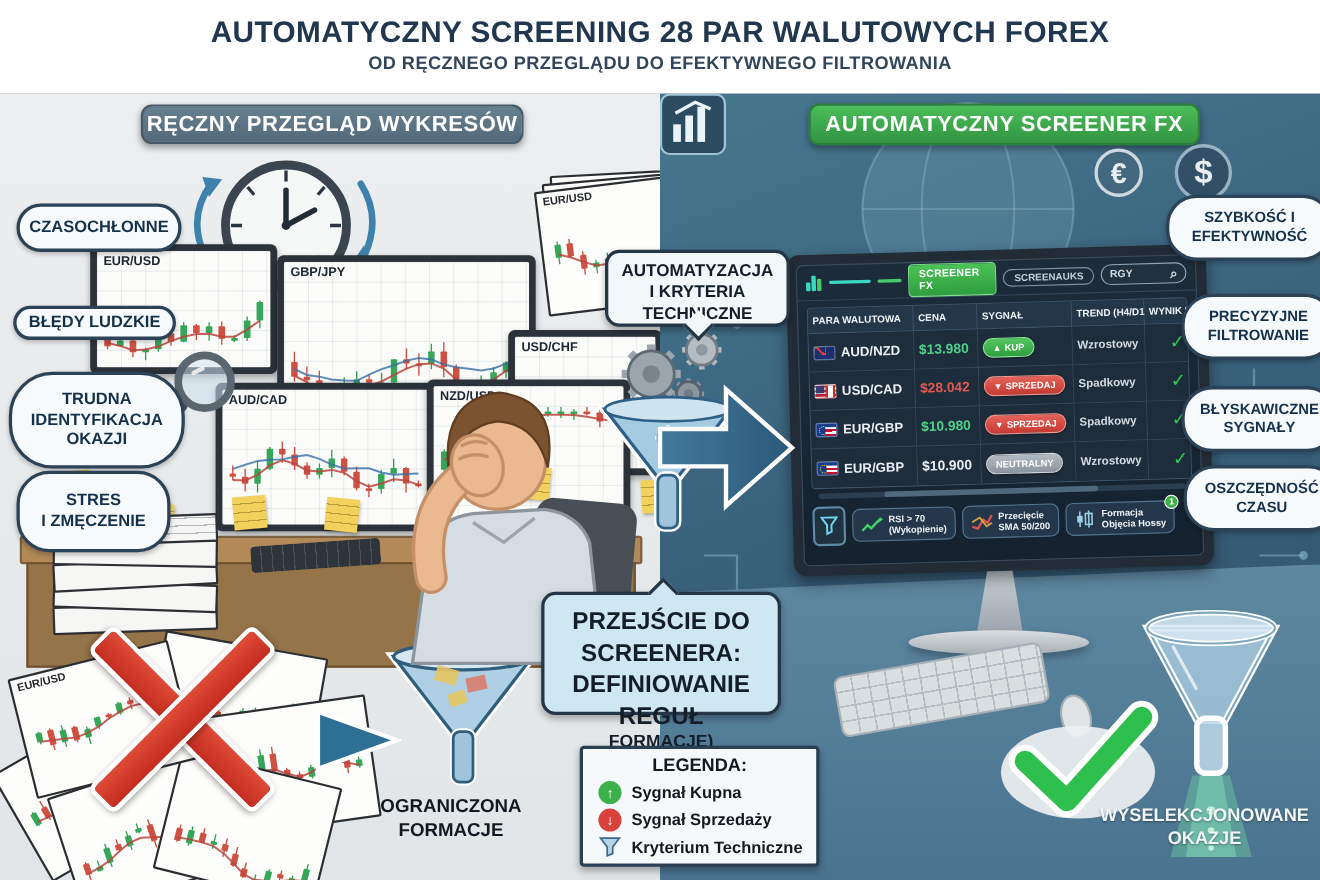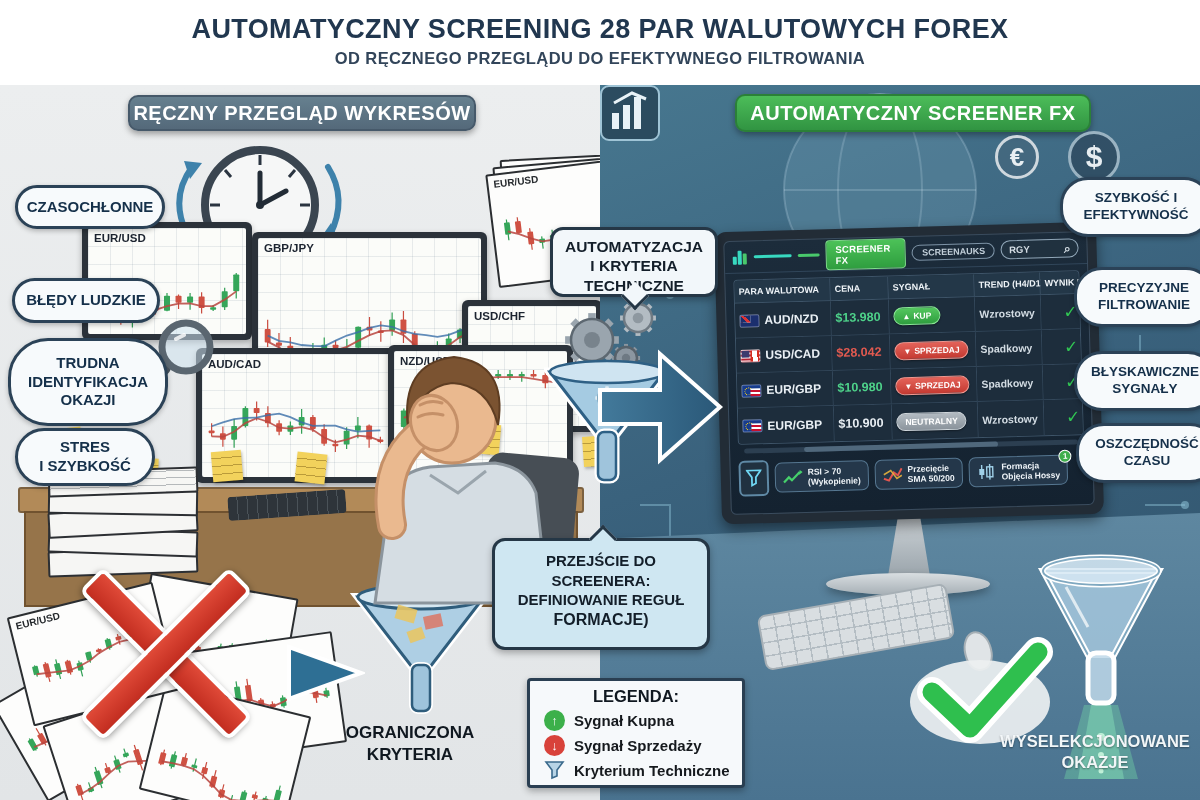--- a/index.html
+++ b/index.html
@@ -58,21 +58,21 @@
   #rp-caption{left:388px;top:646px;width:214px;font-size:16.5px;color:#f2f6f8;text-shadow:0 1px 2px rgba(0,0,0,.4);}
   
   #center-layer{position:absolute;left:0;top:0;width:1200px;height:800px;z-index:5;pointer-events:none;}
   .bubble{position:absolute;background:#f2f7fa;border:3px solid #253746;border-radius:13px;
     text-align:center;color:#131e29;font-weight:800;box-shadow:0 3px 7px rgba(0,0,0,.3);}
   .bubble .ptr{position:absolute;width:20px;height:20px;background:inherit;border:3px solid #253746;transform:rotate(45deg);}
   #auto-box{left:522px;top:227px;width:168px;height:70px;font-size:15.5px;line-height:1.25;padding-top:7px;margin-left:28px;}
   #auto-box .ptr{left:72px;bottom:-12px;border-top:none;border-left:none;}
   #trans-box{left:492px;top:538px;width:218px;height:112px;background:#cfe7f2;font-size:16px;line-height:1.3;padding-top:10px;}
   #trans-box .ptr{left:98px;top:-12px;border-bottom:none;border-right:none;background:#cfe7f2;}
-  #trans-box .b1{font-size:15px;}
+  #trans-box .b1{font-size:22px;}
   #trans-box .b2{font-weight:700;}
   
   #legend{position:absolute;left:527px;top:678px;width:218px;height:110px;background:#f6f9fb;border:3px solid #2a3f52;
     border-radius:4px;box-shadow:0 3px 7px rgba(0,0,0,.3);padding:6px 0 0 0;}
   #legend .lt{text-align:center;font-size:16.5px;font-weight:800;color:#101820;margin-bottom:4px;}
   #legend .lrow{display:flex;align-items:center;gap:9px;padding-left:14px;margin-bottom:4px;font-size:15px;font-weight:600;color:#15191d;}
   .lic{width:21px;height:21px;border-radius:50%;display:flex;align-items:center;justify-content:center;
     color:#fff;font-size:13px;font-weight:800;flex:0 0 auto;}
   
   .deco{position:absolute;pointer-events:none;}
@@ -666,37 +666,37 @@
       <ellipse cx="71" cy="42" rx="63" ry="12" fill="#d6e7f1" stroke="#2f5d7c" stroke-width="3"></ellipse>
       <rect x="62" y="110" width="18" height="46" rx="6" fill="#bcd7e8" stroke="#fff" stroke-width="6"></rect>
       <rect x="62" y="110" width="18" height="46" rx="6" fill="#9fc4dc" stroke="#2f5d7c" stroke-width="2.5"></rect>
       <rect x="46" y="52" width="20" height="14" fill="#e8c564" opacity=".9" transform="rotate(16 56 59)"></rect>
       <rect x="74" y="60" width="18" height="13" fill="#d97b6c" opacity=".9" transform="rotate(-12 83 66)"></rect>
       <rect x="58" y="74" width="16" height="12" fill="#e8c564" opacity=".9" transform="rotate(-20 66 80)"></rect>
     </svg>
 
     <div id="lp-caption" class="caption">
       <div>OGRANICZONA</div>
-      <div>KRYTERIA</div>
+      <div>FORMACJE</div>
     </div>
 
     <div class="callout" style="left:15px;top:100px;width:150px;height:44px;">
       <div>CZASOCHŁONNE</div>
     </div>
-    <div class="callout" style="left:12px;top:193px;width:148px;height:45px;">
+    <div class="callout" style="left:12px;top:193px;width:148px;height:31px;">
       <div>BŁĘDY LUDZKIE</div>
     </div>
     <div class="callout" style="left:8px;top:253px;width:160px;height:88px;border-radius:40px;">
       <div>TRUDNA</div>
       <div>IDENTYFIKACJA</div>
       <div>OKAZJI</div>
     </div>
-    <div class="callout" style="left:15px;top:343px;width:140px;height:58px;border-radius:30px;">
+    <div class="callout" style="left:15px;top:343px;width:140px;height:74px;border-radius:30px;">
       <div>STRES</div>
-      <div>I SZYBKOŚĆ</div>
+      <div>I ZMĘCZENIE</div>
     </div>
   </div>
 
   <div id="right-panel">
 
     <svg class="deco" style="left:0;top:0;" width="600" height="715" viewBox="0 0 600 715">
       <circle cx="280" cy="105" r="96" fill="rgba(120,160,182,.28)" stroke="rgba(200,225,238,.25)" stroke-width="2"></circle>
       <ellipse cx="280" cy="105" rx="42" ry="96" fill="none" stroke="rgba(200,225,238,.22)" stroke-width="2"></ellipse>
       <line x1="184" y1="105" x2="376" y2="105" stroke="rgba(200,225,238,.22)" stroke-width="2"></line>
       <g stroke="#8fc3d8" stroke-width="2" opacity=".45" fill="none">

